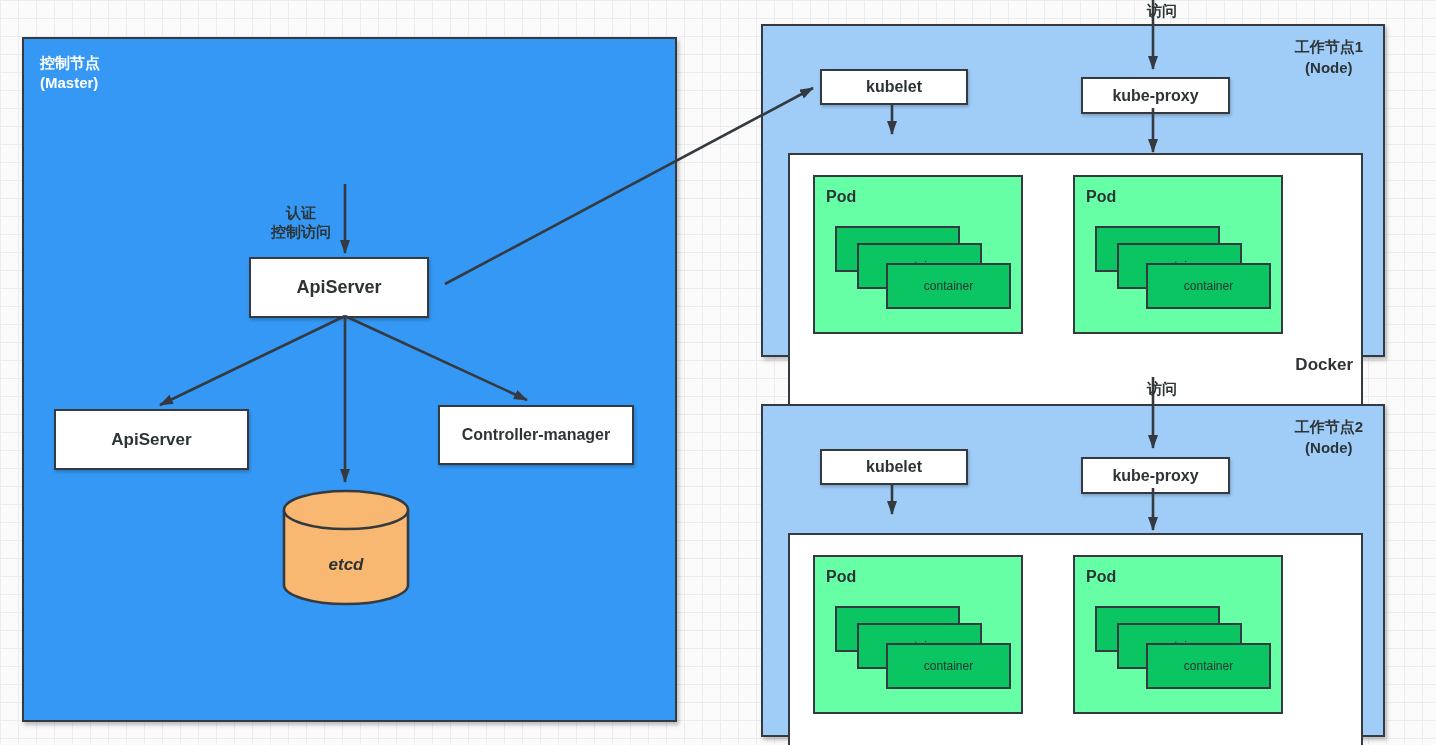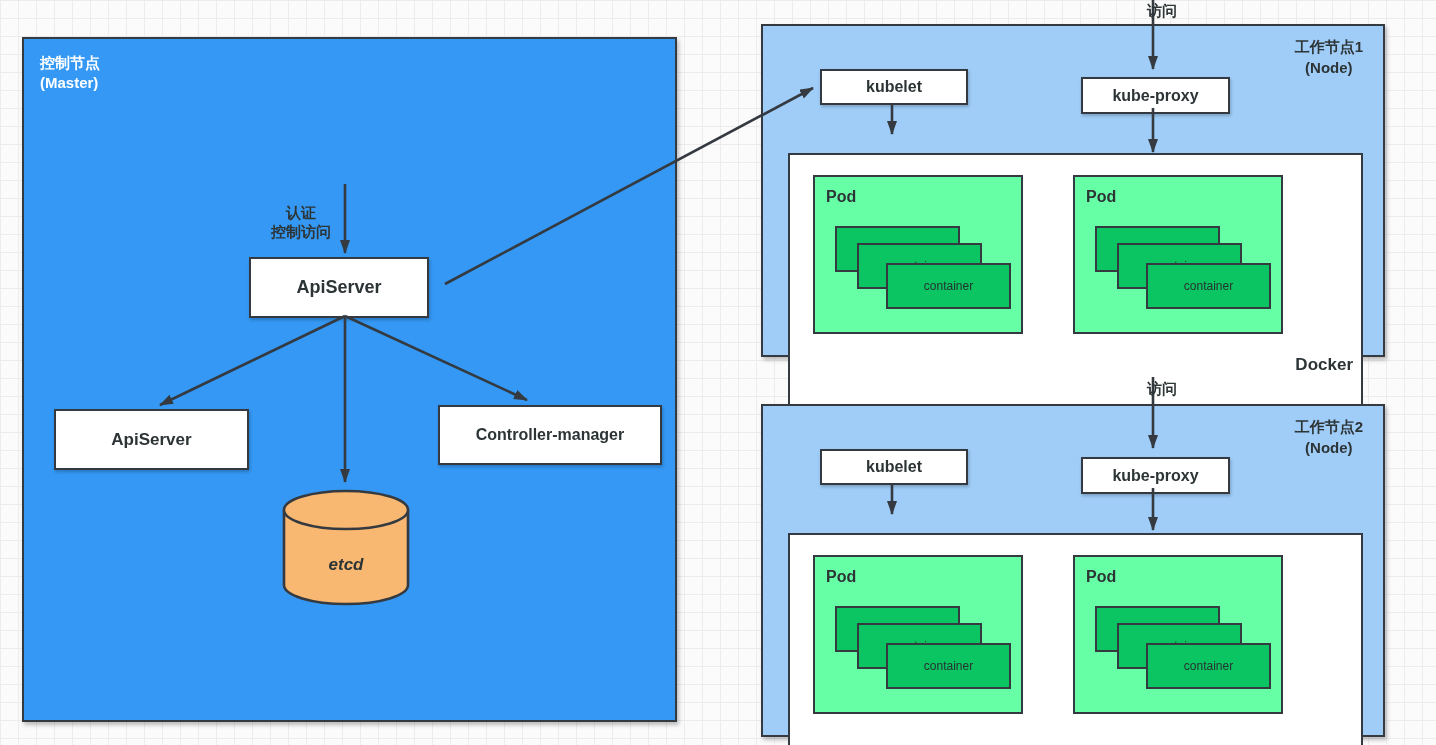--- a/index.html
+++ b/index.html
@@ -55,21 +55,21 @@
     background:var(--box_bg);
     border:2px solid var(--line);
     box-shadow:1px 2px 3px rgba(0,0,0,.22);
     display:flex;align-items:center;justify-content:center;
     font-weight:bold;color:var(--text_dark);
     box-sizing:border-box;
   }
   .b-kuberctl{left:231px;top:106px;width:184px;height:41px;font-size:16px;}
   .b-apiserver{left:225px;top:218px;width:180px;height:61px;font-size:18px;}
   .b-scheduler{left:30px;top:370px;width:195px;height:61px;font-size:17px;}
-  .b-ctrlmgr{left:414px;top:366px;width:224px;height:60px;font-size:16px;}
+  .b-ctrlmgr{left:414px;top:366px;width:196px;height:60px;font-size:16px;}
   .b-kubelet{left:57px;top:43px;width:148px;height:36px;font-size:16px;}
   .b-kubeproxy{left:318px;top:51px;width:149px;height:37px;font-size:16px;}
 
   .auth-label{
     position:absolute;left:217px;top:164px;width:120px;
     text-align:center;font-weight:bold;font-size:15px;line-height:19px;
     color:var(--text_dark);
   }
   .access-label{
     position:absolute;width:44px;text-align:center;

